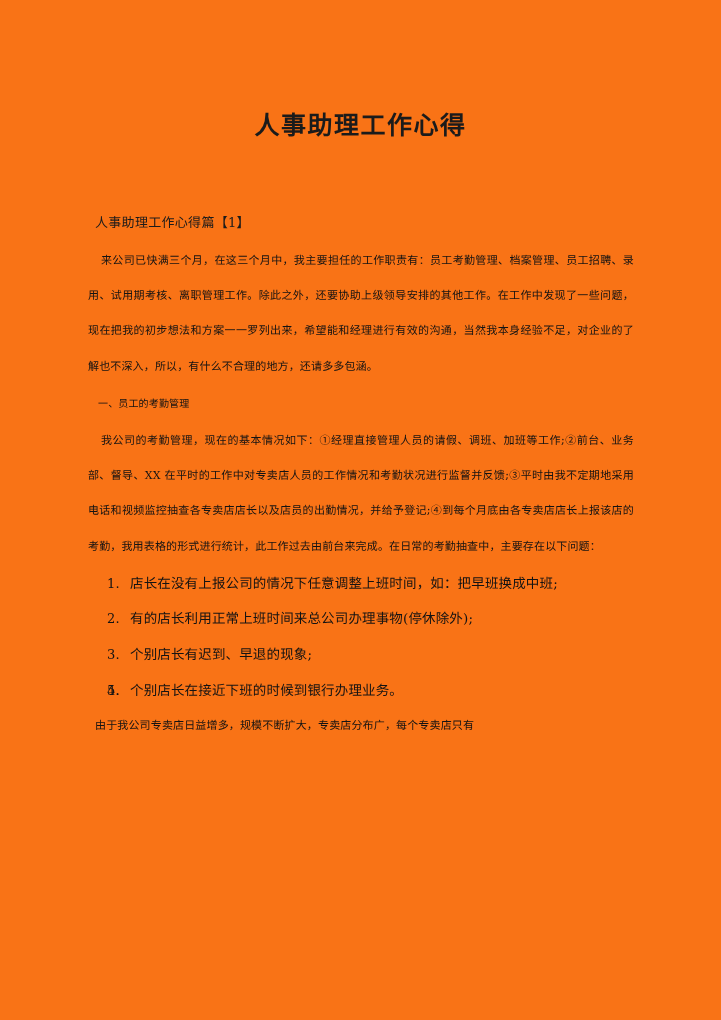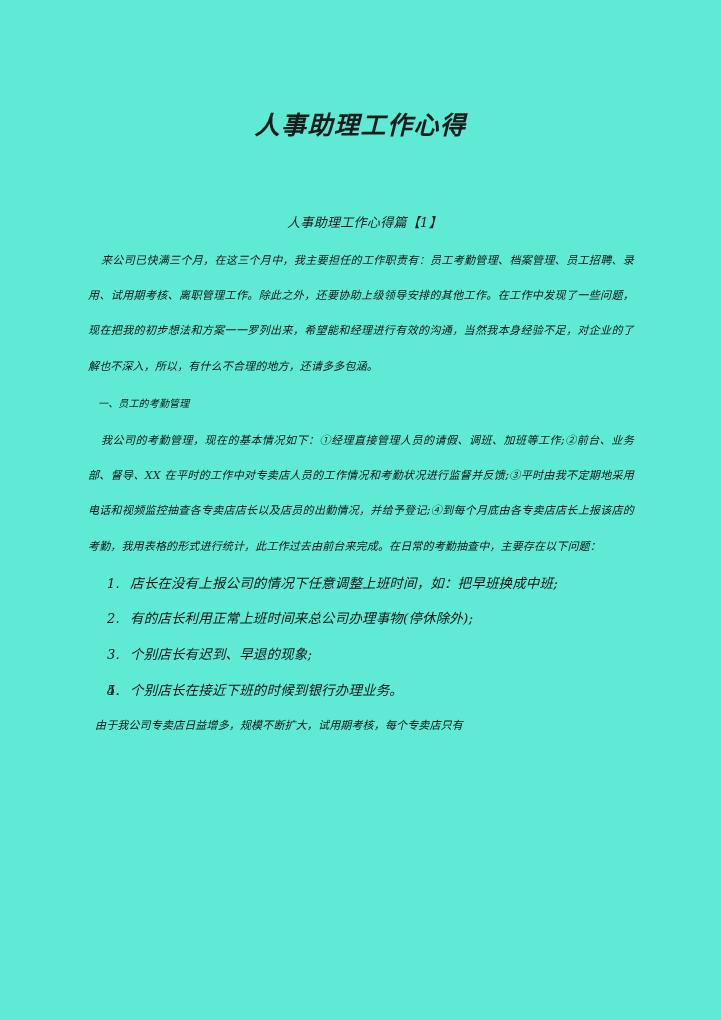--- a/index.html
+++ b/index.html
@@ -12,23 +12,22 @@
     width: 721px;
     height: 1020px;
     overflow: hidden;
     font-family: "DejaVu Serif", "Liberation Serif", serif;
     color: #000000;
   }
   .page {
     position: relative;
     width: 721px;
     height: 1020px;
-    background: #5eead4;
+    background: #f97316;
     box-sizing: border-box;
-    font-style: italic;
   }
   .doc-title {
     position: absolute;
     top: 88px;
     left: 0;
     width: 721px;
     text-align: center;
     font-size: 25px;
     font-weight: 700;
     letter-spacing: 1.5px;
@@ -41,21 +40,20 @@
     left: 88px;
     width: 546px;
   }
   .subtitle {
     font-size: 13px;
     line-height: 35px;
     color: #1b1b1b;
     padding-left: 7px;
     margin-bottom: 3px;
     letter-spacing: 0.3px;
-    text-align: center;
   }
   p.para {
     margin: 0 0 2px 0;
     font-size: 11px;
     line-height: 35.2px;
     text-align: justify;
     text-justify: inter-ideograph;
     text-indent: 13px;
     color: #131313;
     letter-spacing: 0.15px;
@@ -127,16 +125,16 @@
       </li>
       <li>
         <span class="num">4.</span>
       </li>
       <li>
         <span class="num">5.</span>
         <span>个别店长在接近下班的时候到银行办理业务。</span>
       </li>
     </ol>
 
-    <p class="para flush tail-para">由于我公司专卖店日益增多，规模不断扩大，试用期考核，每个专卖店只有</p>
+    <p class="para flush tail-para">由于我公司专卖店日益增多，规模不断扩大，专卖店分布广，每个专卖店只有</p>
 
   </div>
 </div>
 
 </body></html>

